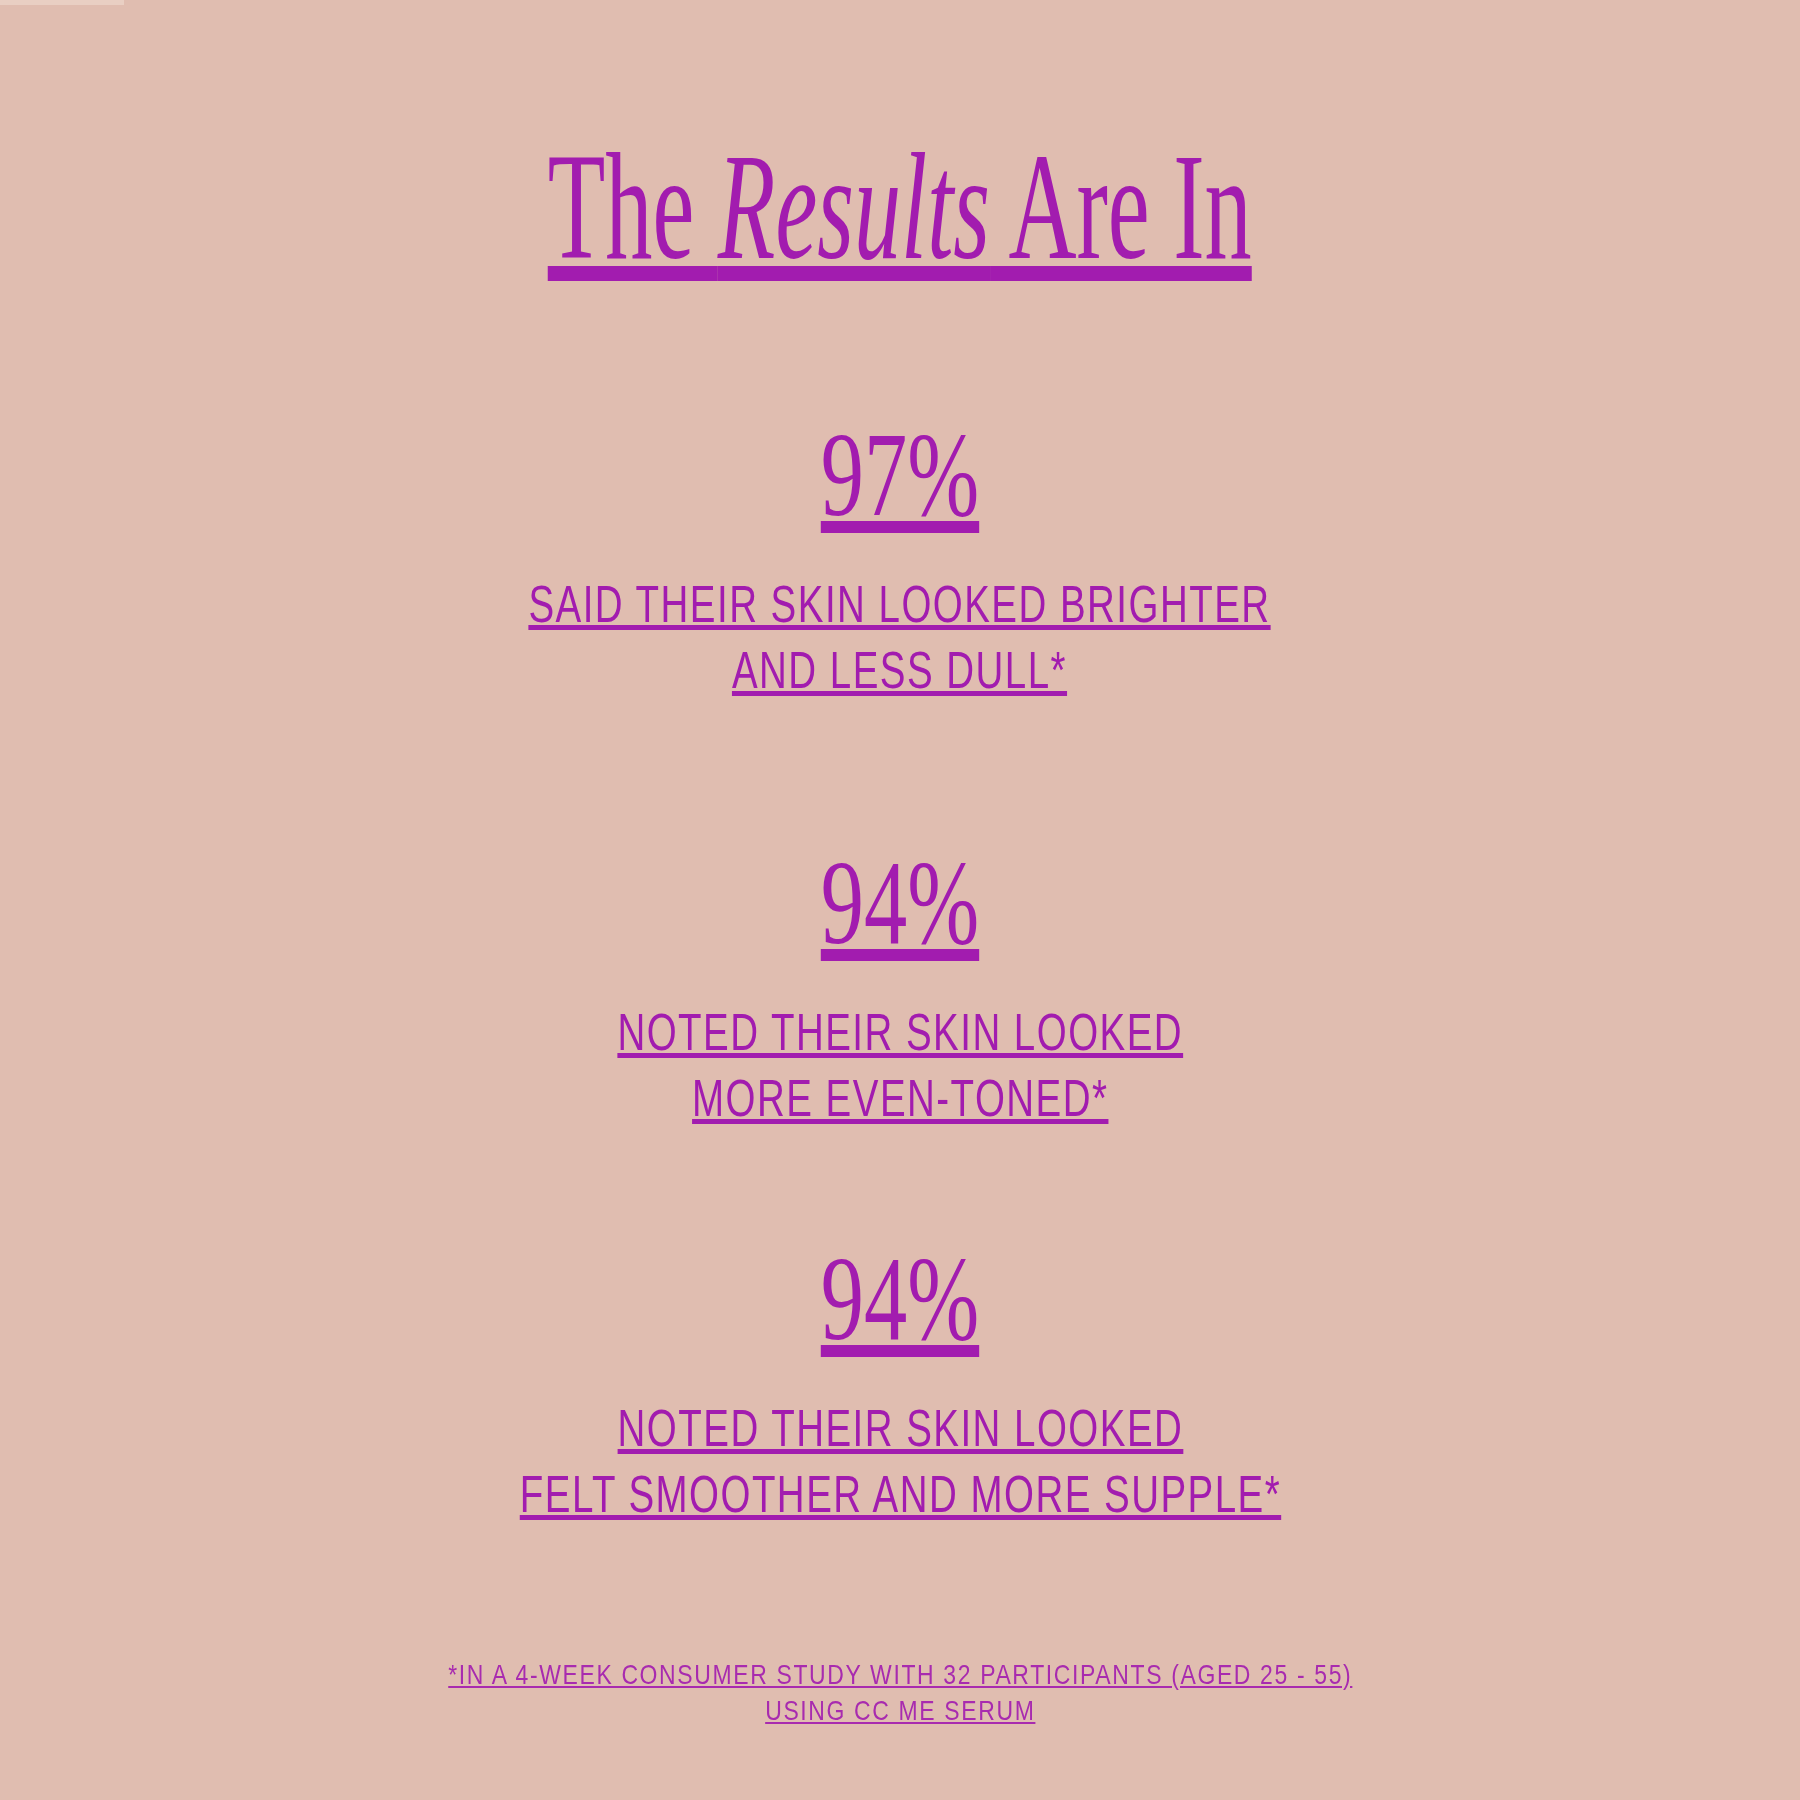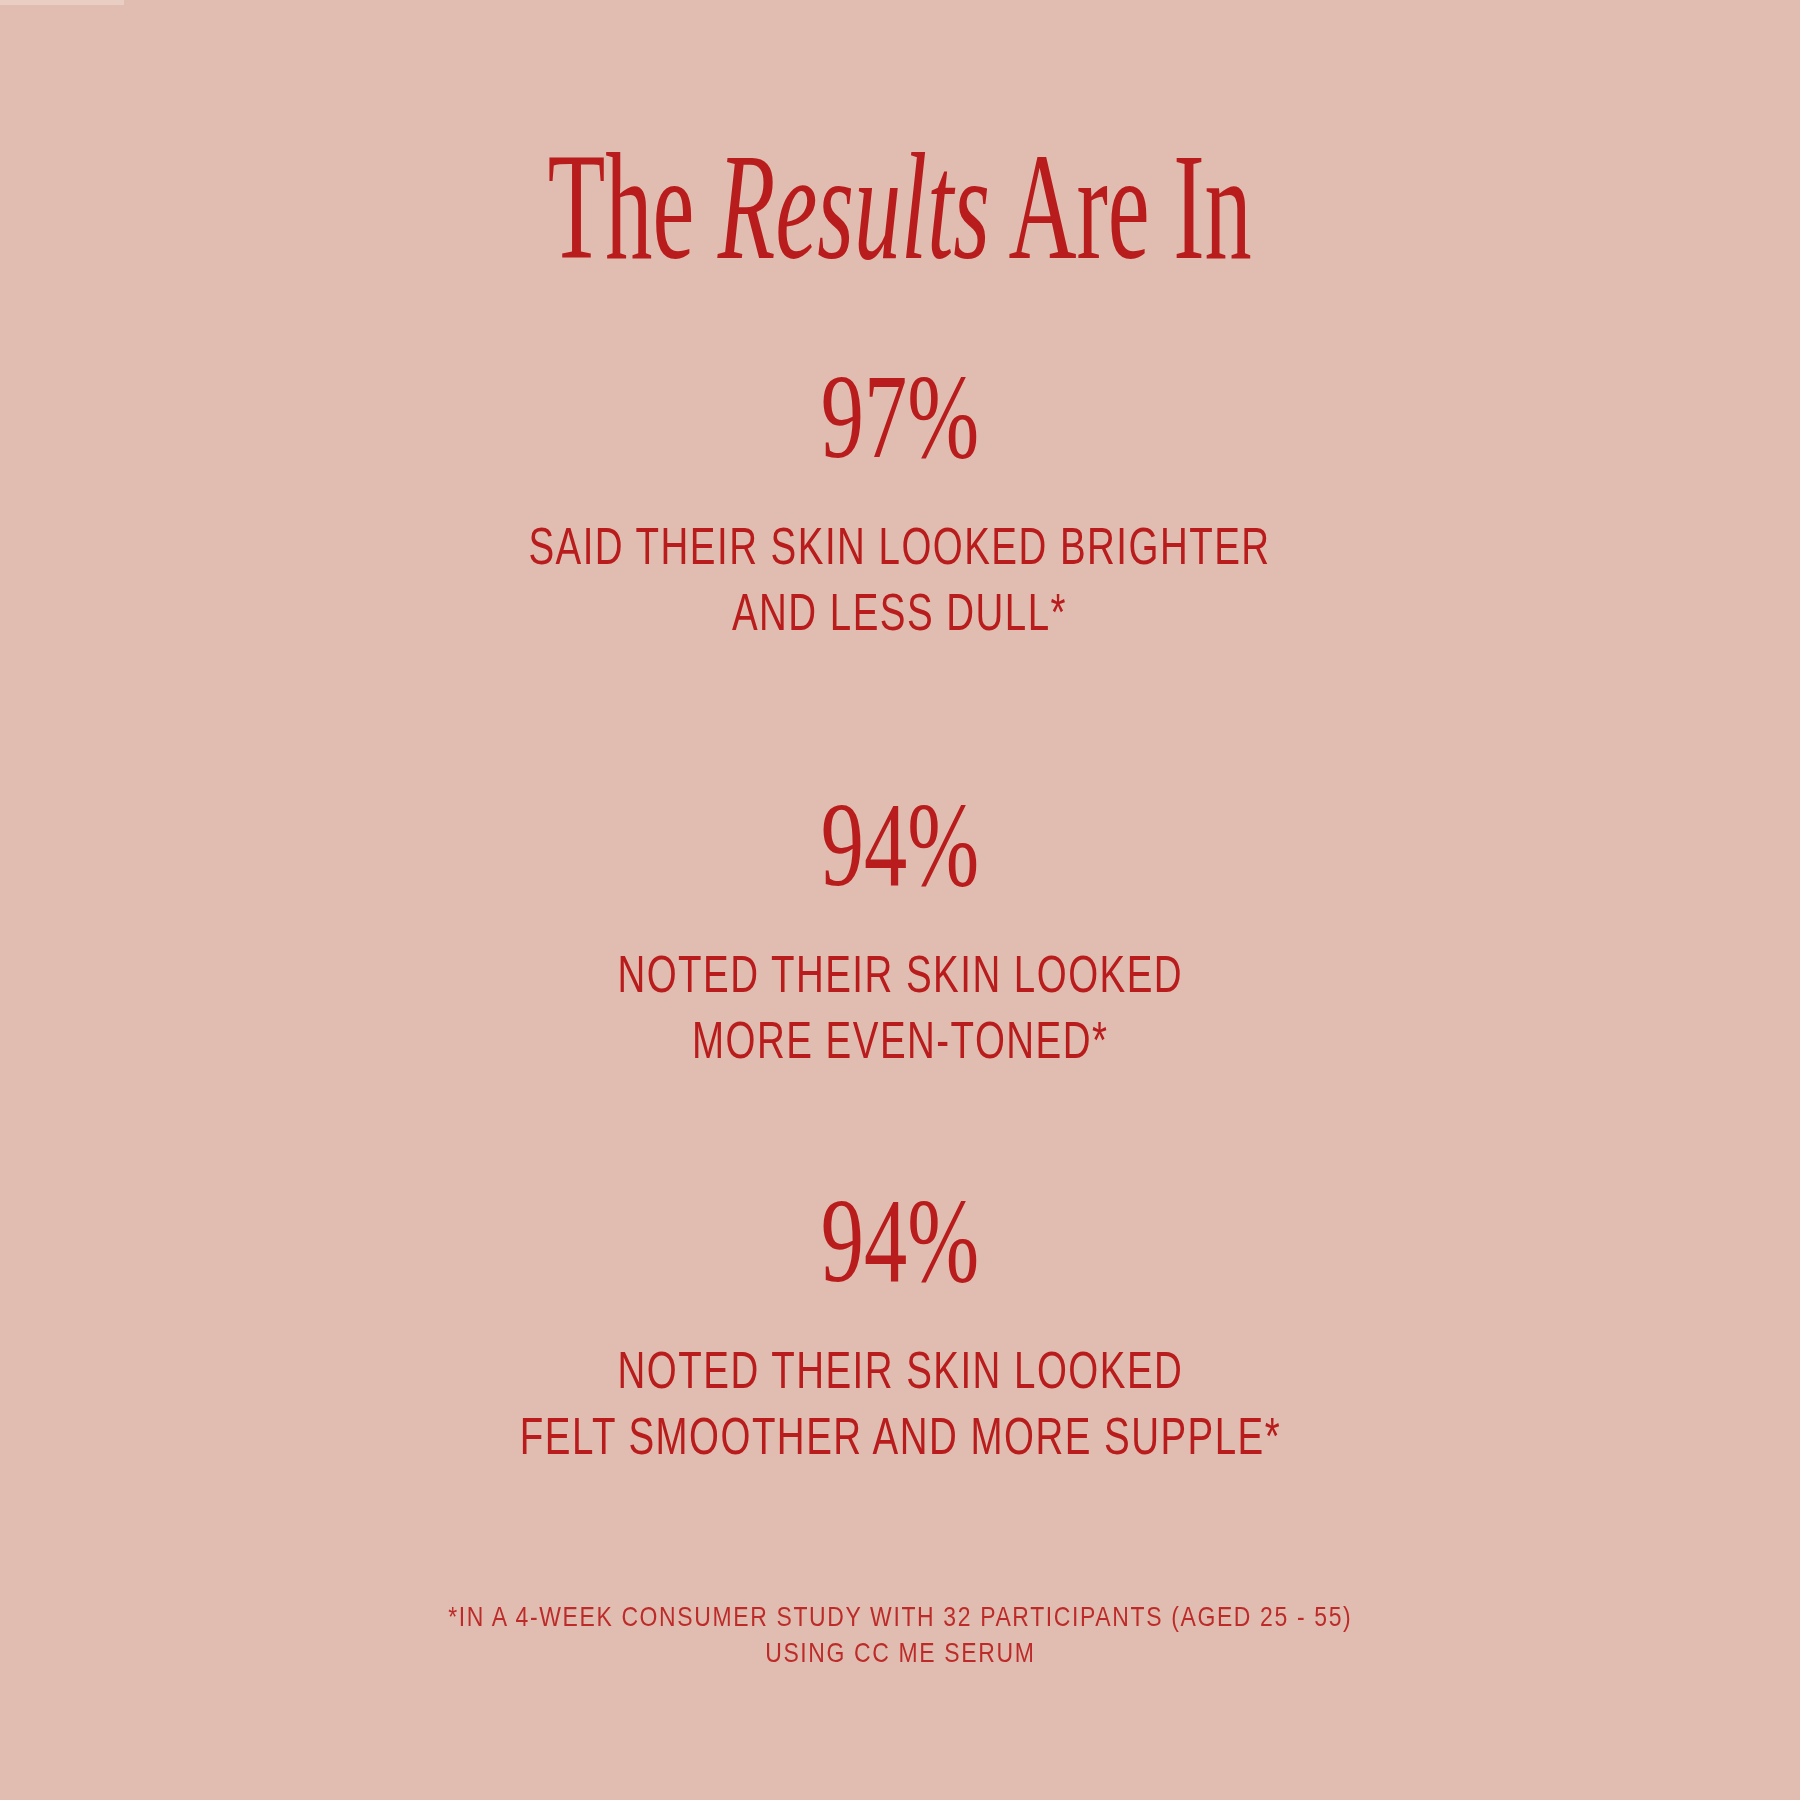--- a/index.html
+++ b/index.html
@@ -28,21 +28,21 @@
   .title {
     font-family: "Liberation Serif", serif;
     font-size: 152px;
     line-height: 1.15;
     font-weight: 400;
     transform: scaleX(0.62);
     white-space: nowrap;
   }
   .title .em { font-style: italic; }
   .stat { display: flex; flex-direction: column; align-items: center; }
-  .stat-1 { margin-top: 62px; }
+  .stat-1 { margin-top: 120px; }
   .stat-2 { margin-top: 140px; }
   .stat-3 { margin-top: 108px; }
   .percent {
     font-family: "Liberation Serif", serif;
     font-size: 120px;
     line-height: 1;
     font-weight: 400;
     transform: scaleX(0.72);
     white-space: nowrap;
   }
@@ -60,21 +60,21 @@
     line-height: 36px;
     letter-spacing: 2px;
     opacity: 0.9;
     transform: scaleX(0.82);
     white-space: nowrap;
   }
 </style>
 </head>
 <body>
 
-<div class="canvas" style="background: rgb(224, 189, 176); color: #b91c1c;">
+<div class="canvas" style="background: rgb(224, 189, 176); color: #a21caf; text-decoration: underline;">
   <div class="artifact" style="background: rgb(233, 207, 195);"></div>
 
   <div class="content">
 
     <div class="title"><span>The </span><span class="em">Results</span><span> Are In</span></div>
 
     <div class="stat stat-1">
       <div class="percent">97%</div>
       <div class="label">
         <div>SAID THEIR SKIN LOOKED BRIGHTER</div>

